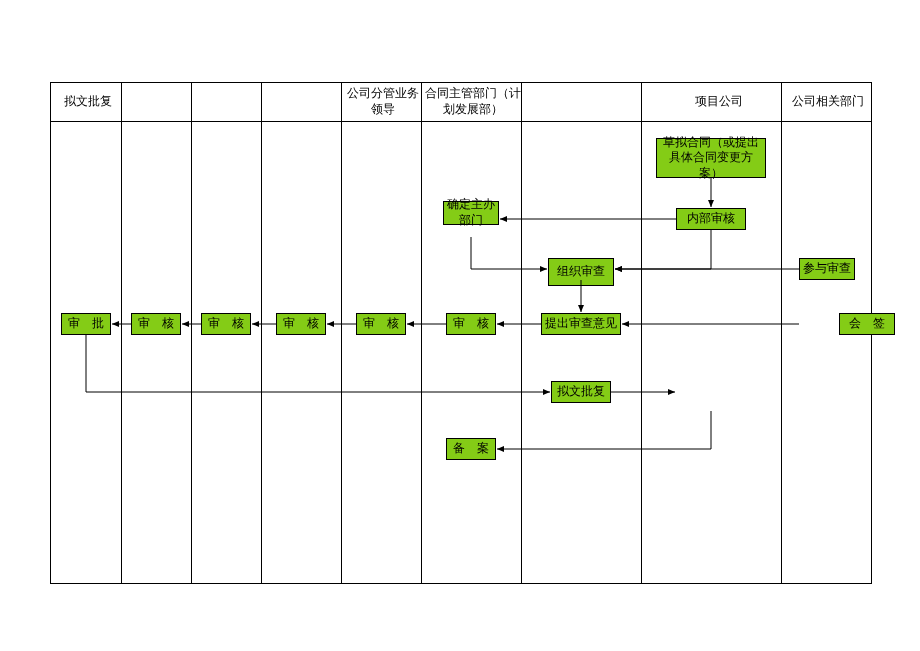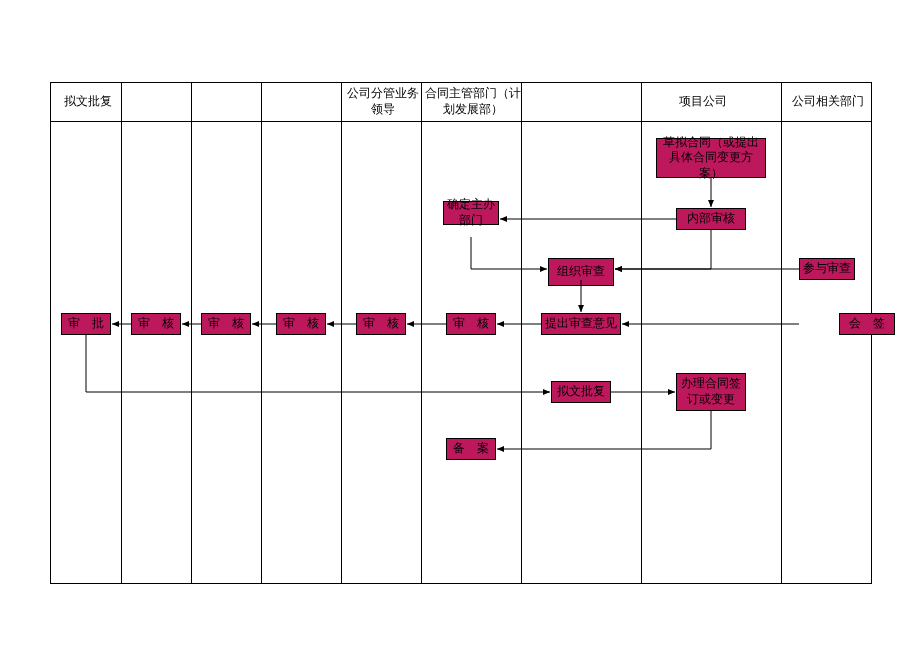--- a/index.html
+++ b/index.html
@@ -43,21 +43,21 @@
     display: flex;
     align-items: center;
     justify-content: center;
     text-align: center;
     line-height: 1.3;
     padding: 0 2px;
   }
   .node {
     position: absolute;
     border: 1px solid #000;
-    background: #be185d;
+    background: #84cc16;
     display: flex;
     align-items: center;
     justify-content: center;
     text-align: center;
     line-height: 1.3;
     padding: 2px;
     box-sizing: border-box;
   }
   svg.arrows {
     position: absolute;
@@ -81,21 +81,21 @@
     <div class="col-line" style="left:370px"></div>
     <div class="col-line" style="left:470px"></div>
     <div class="col-line" style="left:590px"></div>
     <div class="col-line" style="left:730px"></div>
 
     <div class="header-line"></div>
 
     <div class="hdr" style="left:0;width:70px">拟文批复</div>
     <div class="hdr" style="left:290px;width:80px">公司分管业务领导</div>
     <div class="hdr" style="left:370px;width:100px">合同主管部门（计划发展部）</div>
-    <div class="hdr" style="left:580px;width:140px">项目公司</div>
+    <div class="hdr" style="left:596px;width:140px">项目公司</div>
     <div class="hdr" style="left:730px;width:90px">公司相关部门</div>
 
     <div class="node" style="left:605px;top:55px;width:110px;height:40px">草拟合同（或提出具体合同变更方案）</div>
     <div class="node" style="left:625px;top:125px;width:70px;height:22px">内部审核</div>
 
     <div class="node" style="left:392px;top:118px;width:56px;height:24px">确定主办部门</div>
 
     <div class="node" style="left:497px;top:175px;width:66px;height:28px">组织审查</div>
     <div class="node" style="left:490px;top:230px;width:80px;height:22px">提出审查意见</div>
     <div class="node" style="left:500px;top:298px;width:60px;height:22px">拟文批复</div>
@@ -103,21 +103,20 @@
     <div class="node" style="left:748px;top:175px;width:56px;height:22px">参与审查</div>
     <div class="node" style="left:788px;top:230px;width:56px;height:22px">会　签</div>
 
     <div class="node" style="left:395px;top:230px;width:50px;height:22px">审　核</div>
     <div class="node" style="left:305px;top:230px;width:50px;height:22px">审　核</div>
     <div class="node" style="left:225px;top:230px;width:50px;height:22px">审　核</div>
     <div class="node" style="left:150px;top:230px;width:50px;height:22px">审　核</div>
     <div class="node" style="left:80px;top:230px;width:50px;height:22px">审　核</div>
     <div class="node" style="left:10px;top:230px;width:50px;height:22px">审　批</div>
 
-    <div class="node" style="left:625px;top:290px;width:70px;height:38px">办理合同签订或变更</div>
     <div class="node" style="left:395px;top:355px;width:50px;height:22px">备　案</div>
 
     <svg class="arrows">
       <defs>
         <marker id="ah" markerWidth="8" markerHeight="8" refX="7" refY="3" orient="auto">
           <path d="M0,0 L7,3 L0,6 Z" fill="#000"></path>
         </marker>
       </defs>
 
       <line x1="660" y1="95" x2="660" y2="124" stroke="#000" marker-end="url(#ah)"></line>

